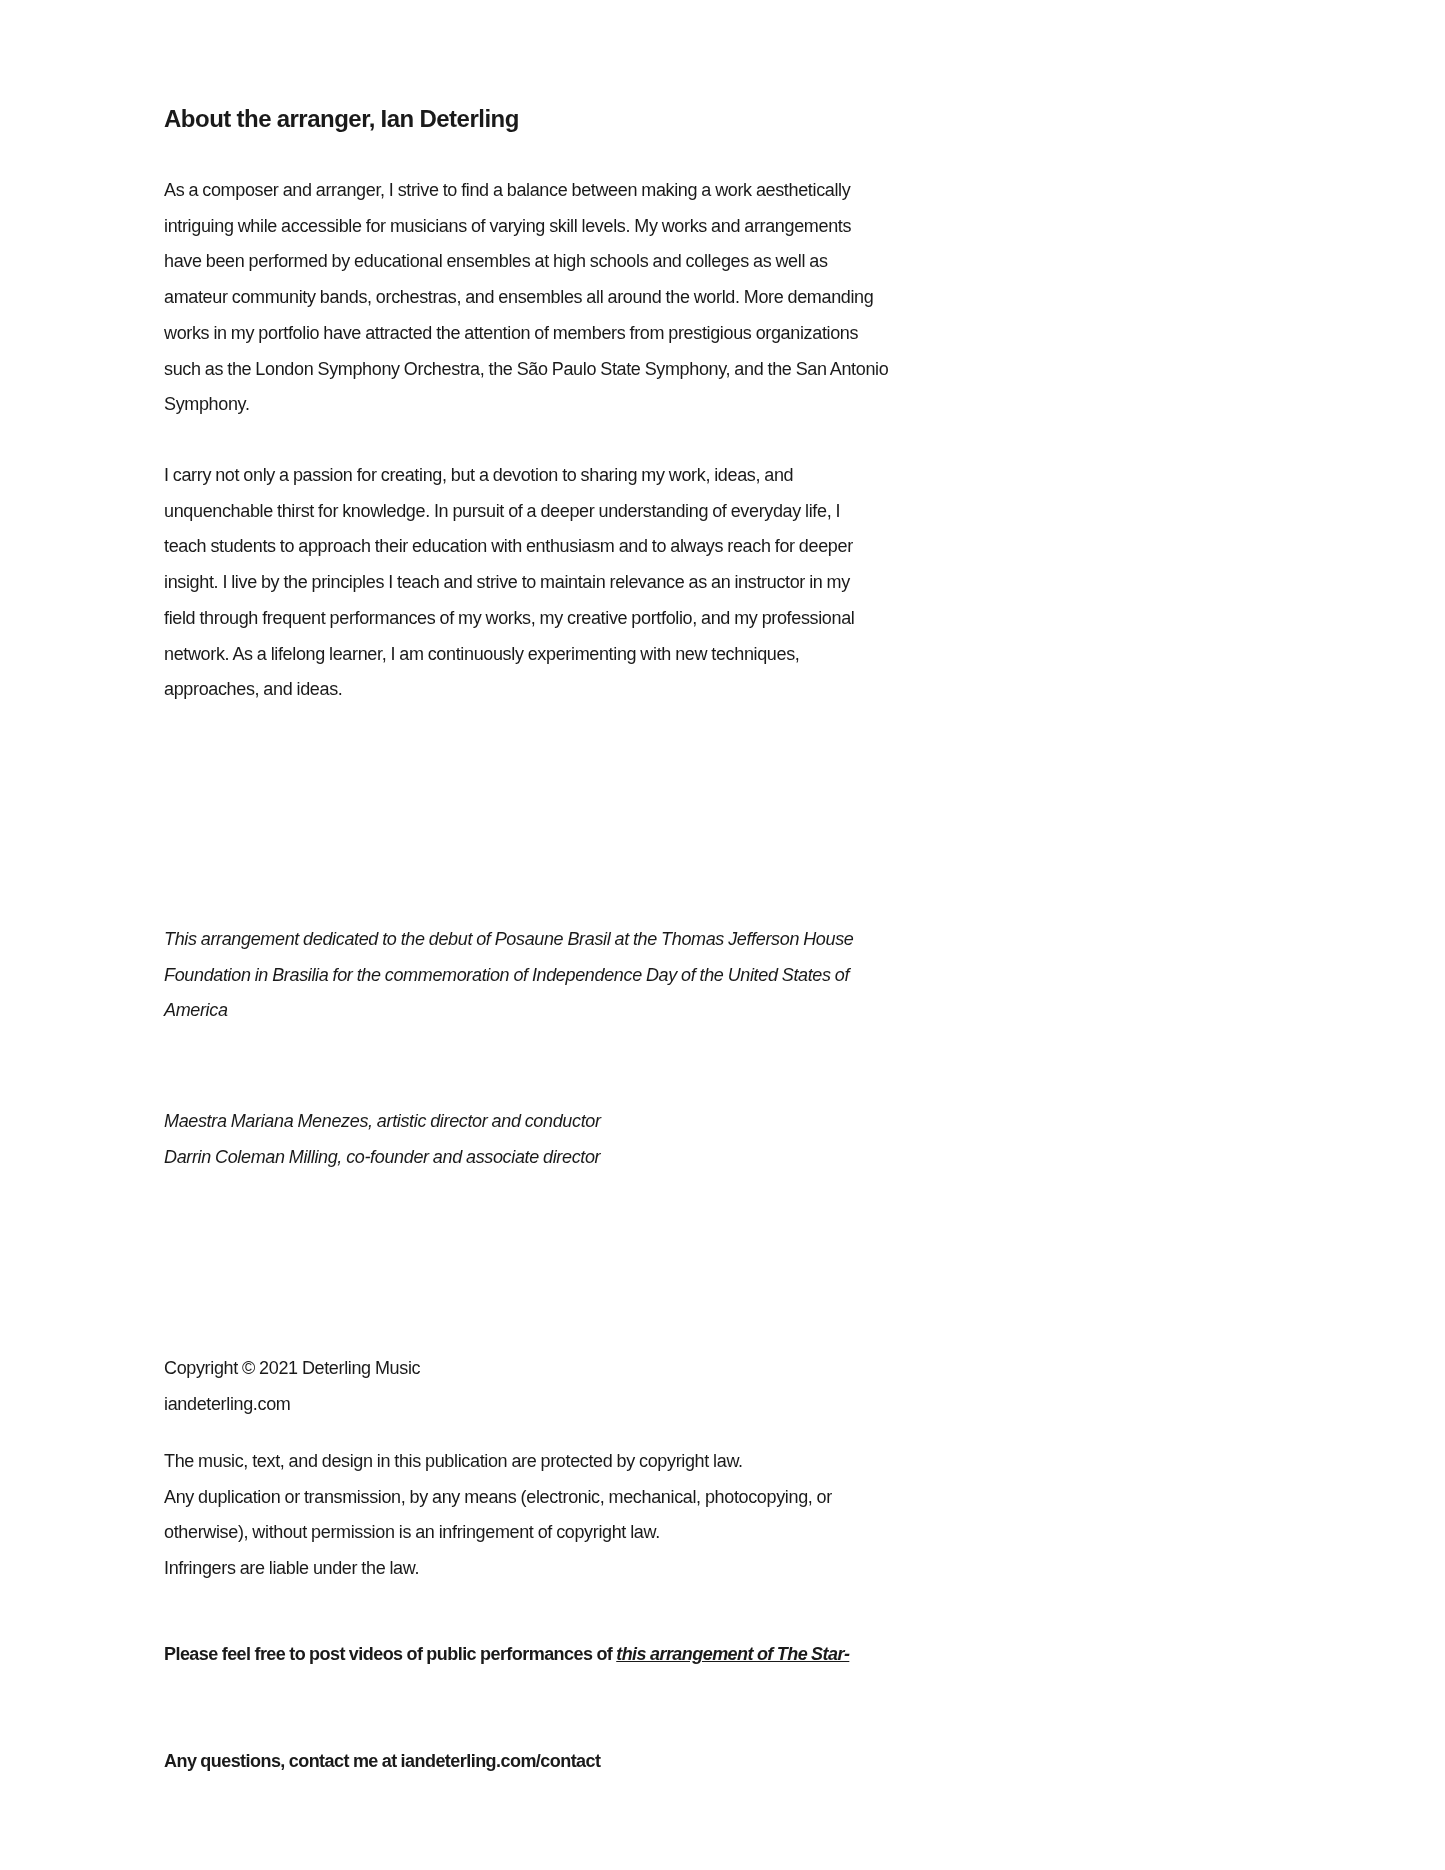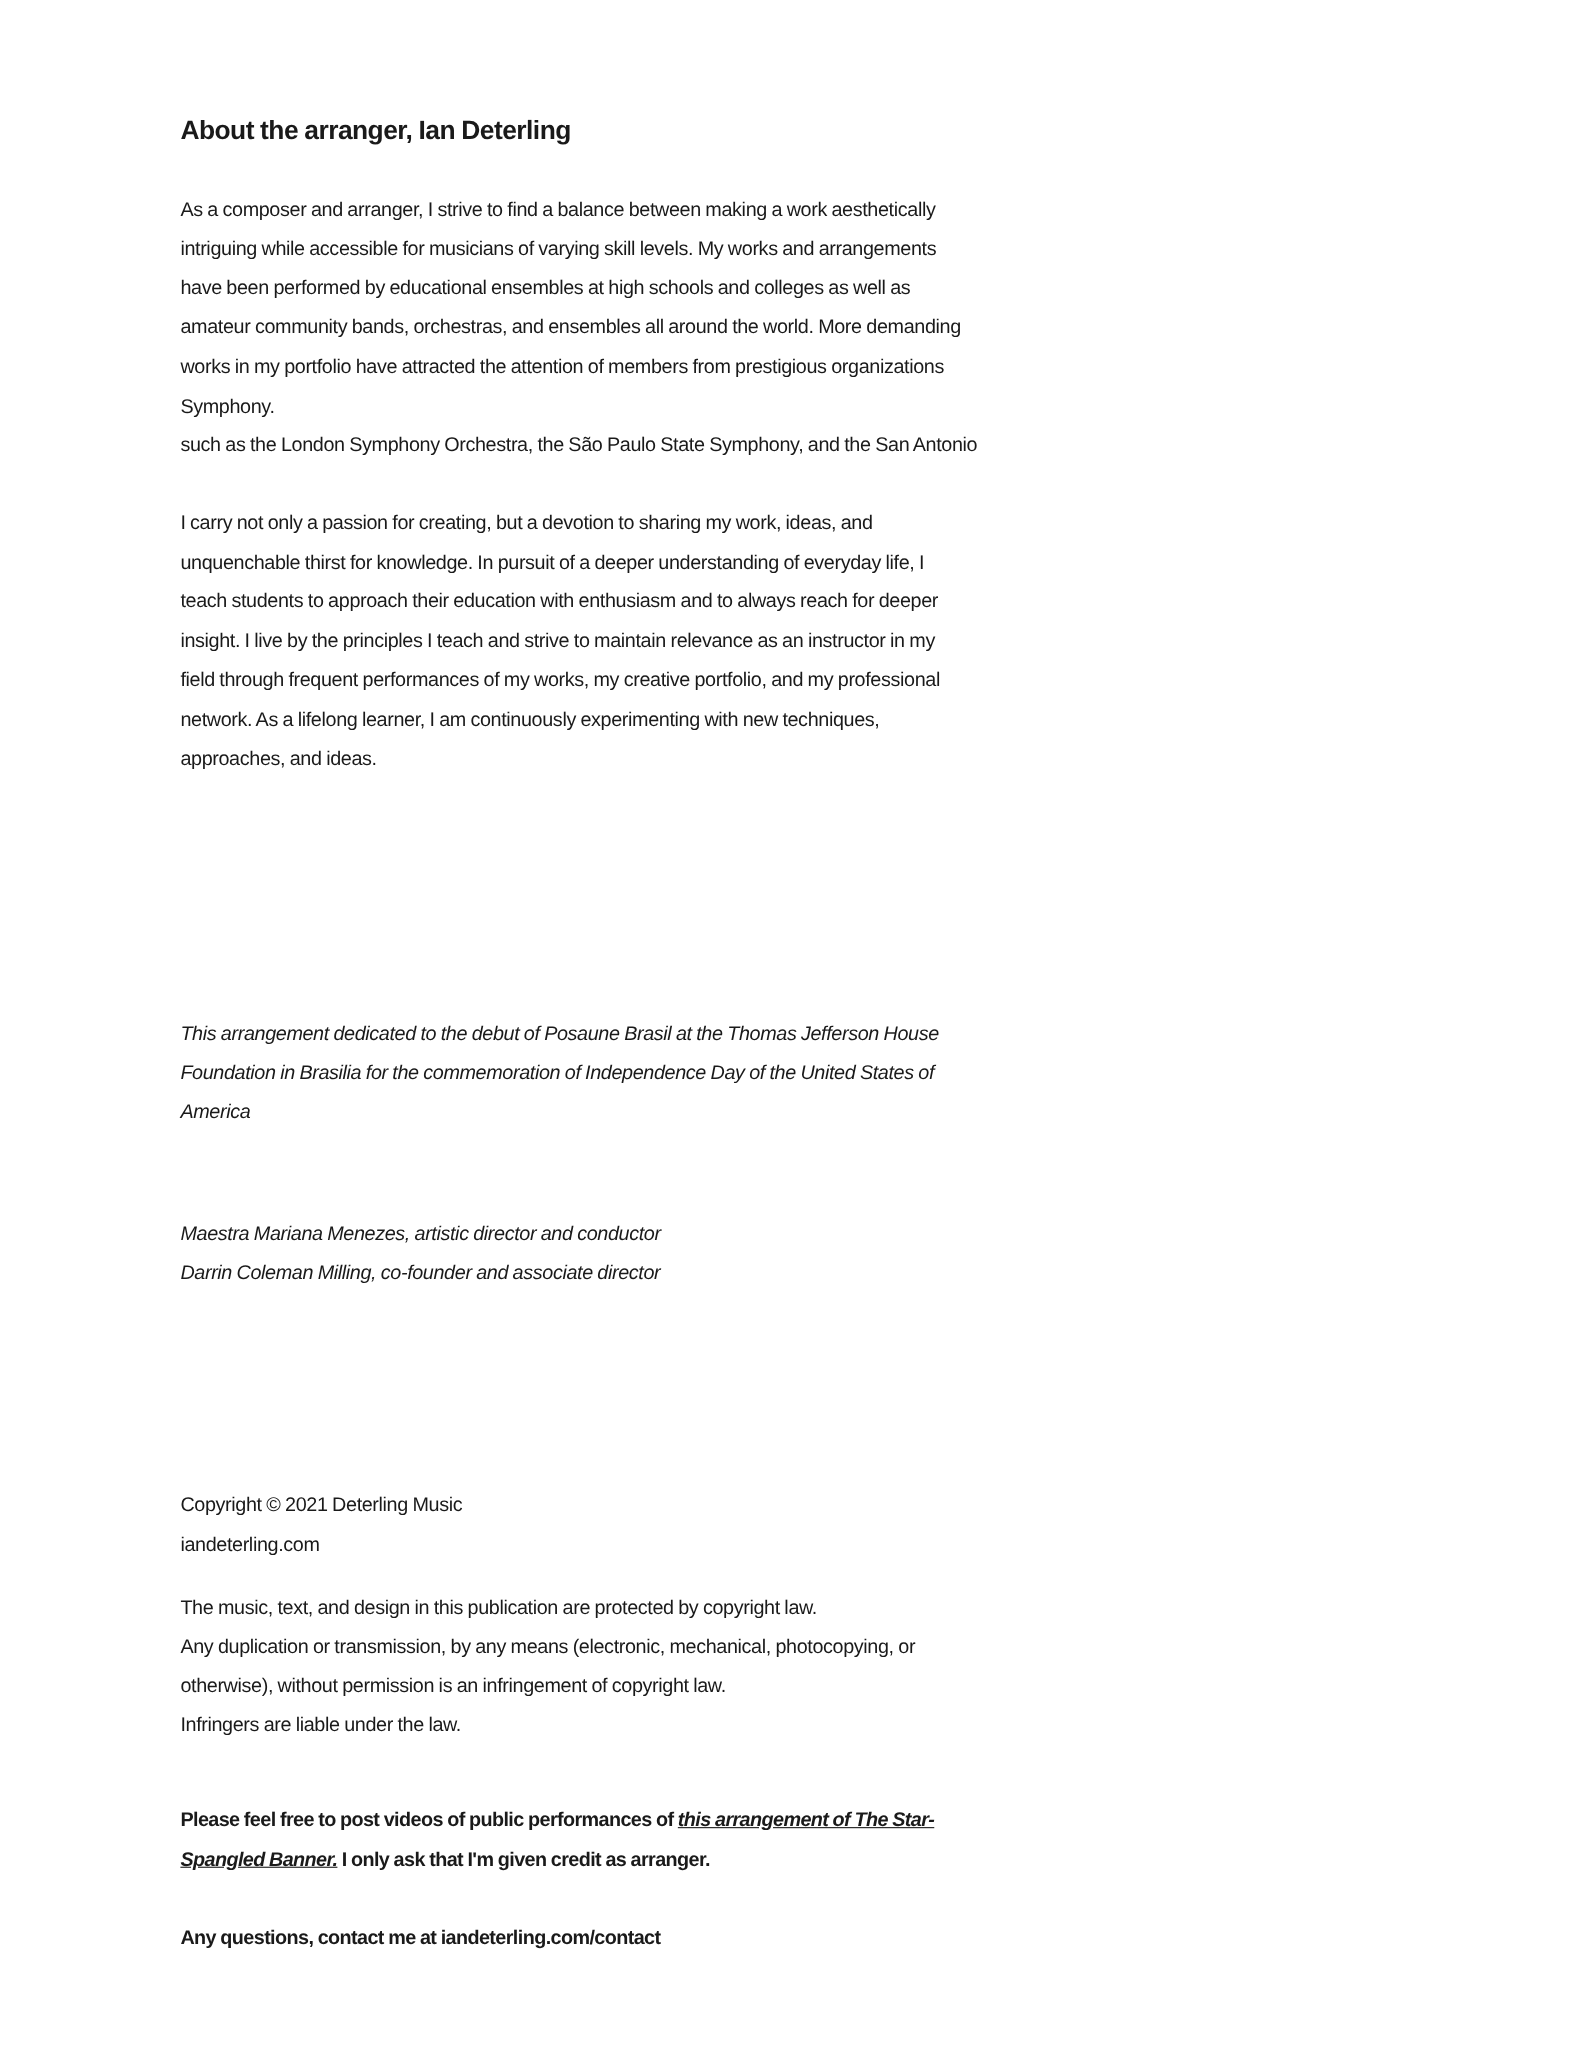--- a/index.html
+++ b/index.html
@@ -61,22 +61,22 @@
   <div class="block heading">
     <span class="line">About the arranger, Ian Deterling</span>
   </div>
 
   <div class="block p1">
     <span class="line">As a composer and arranger, I strive to find a balance between making a work aesthetically</span>
     <span class="line">intriguing while accessible for musicians of varying skill levels. My works and arrangements</span>
     <span class="line">have been performed by educational ensembles at high schools and colleges as well as</span>
     <span class="line">amateur community bands, orchestras, and ensembles all around the world. More demanding</span>
     <span class="line">works in my portfolio have attracted the attention of members from prestigious organizations</span>
+    <span class="line">such as the London Symphony Orchestra, the São Paulo State Symphony, and the San Antonio</span>
     <span class="line">Symphony.</span>
-    <span class="line">such as the London Symphony Orchestra, the São Paulo State Symphony, and the San Antonio</span>
   </div>
 
   <div class="block p2">
     <span class="line">I carry not only a passion for creating, but a devotion to sharing my work, ideas, and</span>
     <span class="line">unquenchable thirst for knowledge. In pursuit of a deeper understanding of everyday life, I</span>
     <span class="line">teach students to approach their education with enthusiasm and to always reach for deeper</span>
     <span class="line">insight. I live by the principles I teach and strive to maintain relevance as an instructor in my</span>
     <span class="line">field through frequent performances of my works, my creative portfolio, and my professional</span>
     <span class="line">network. As a lifelong learner, I am continuously experimenting with new techniques,</span>
     <span class="line">approaches, and ideas.</span>
@@ -100,20 +100,19 @@
 
   <div class="block legal">
     <span class="line">The music, text, and design in this publication are protected by copyright law.</span>
     <span class="line">Any duplication or transmission, by any means (electronic, mechanical, photocopying, or</span>
     <span class="line">otherwise), without permission is an infringement of copyright law.</span>
     <span class="line">Infringers are liable under the law.</span>
   </div>
 
   <div class="block notice">
     <span class="line"><span>Please feel free to post videos of public performances of </span><span class="ital">this arrangement of The Star-</span></span>
-    <span class="line"><span class="ital">Spangled Banner.</span><span> I only ask that I'm given credit as arranger.</span></span>
   </div>
 
   <div class="block contact">
     <span class="line"><span>Any questions, contact me at </span><span class="link">iandeterling.com/contact</span></span>
   </div>
 
 </div>
 
 </body></html>

